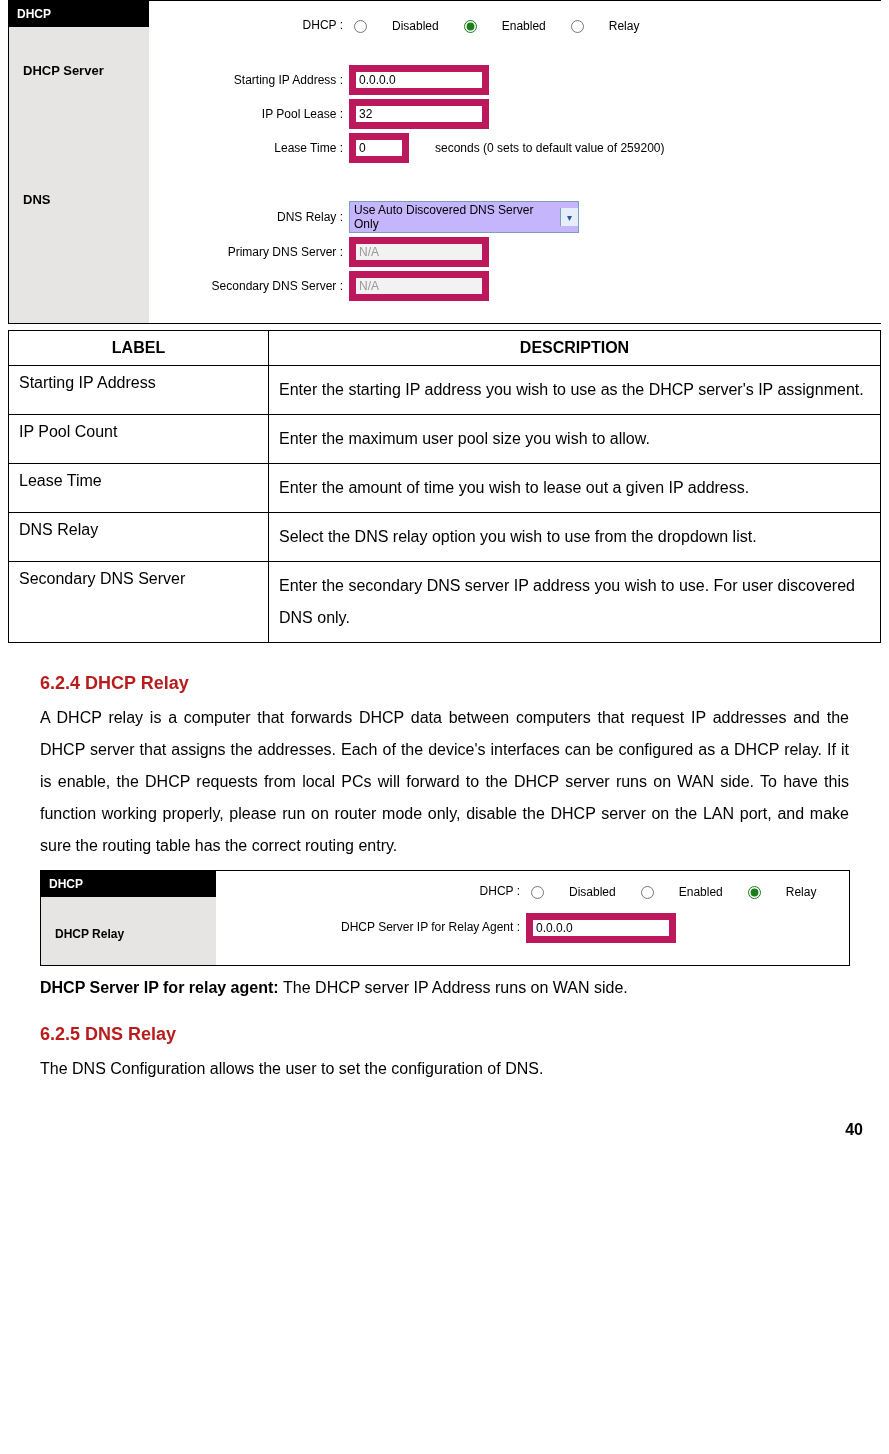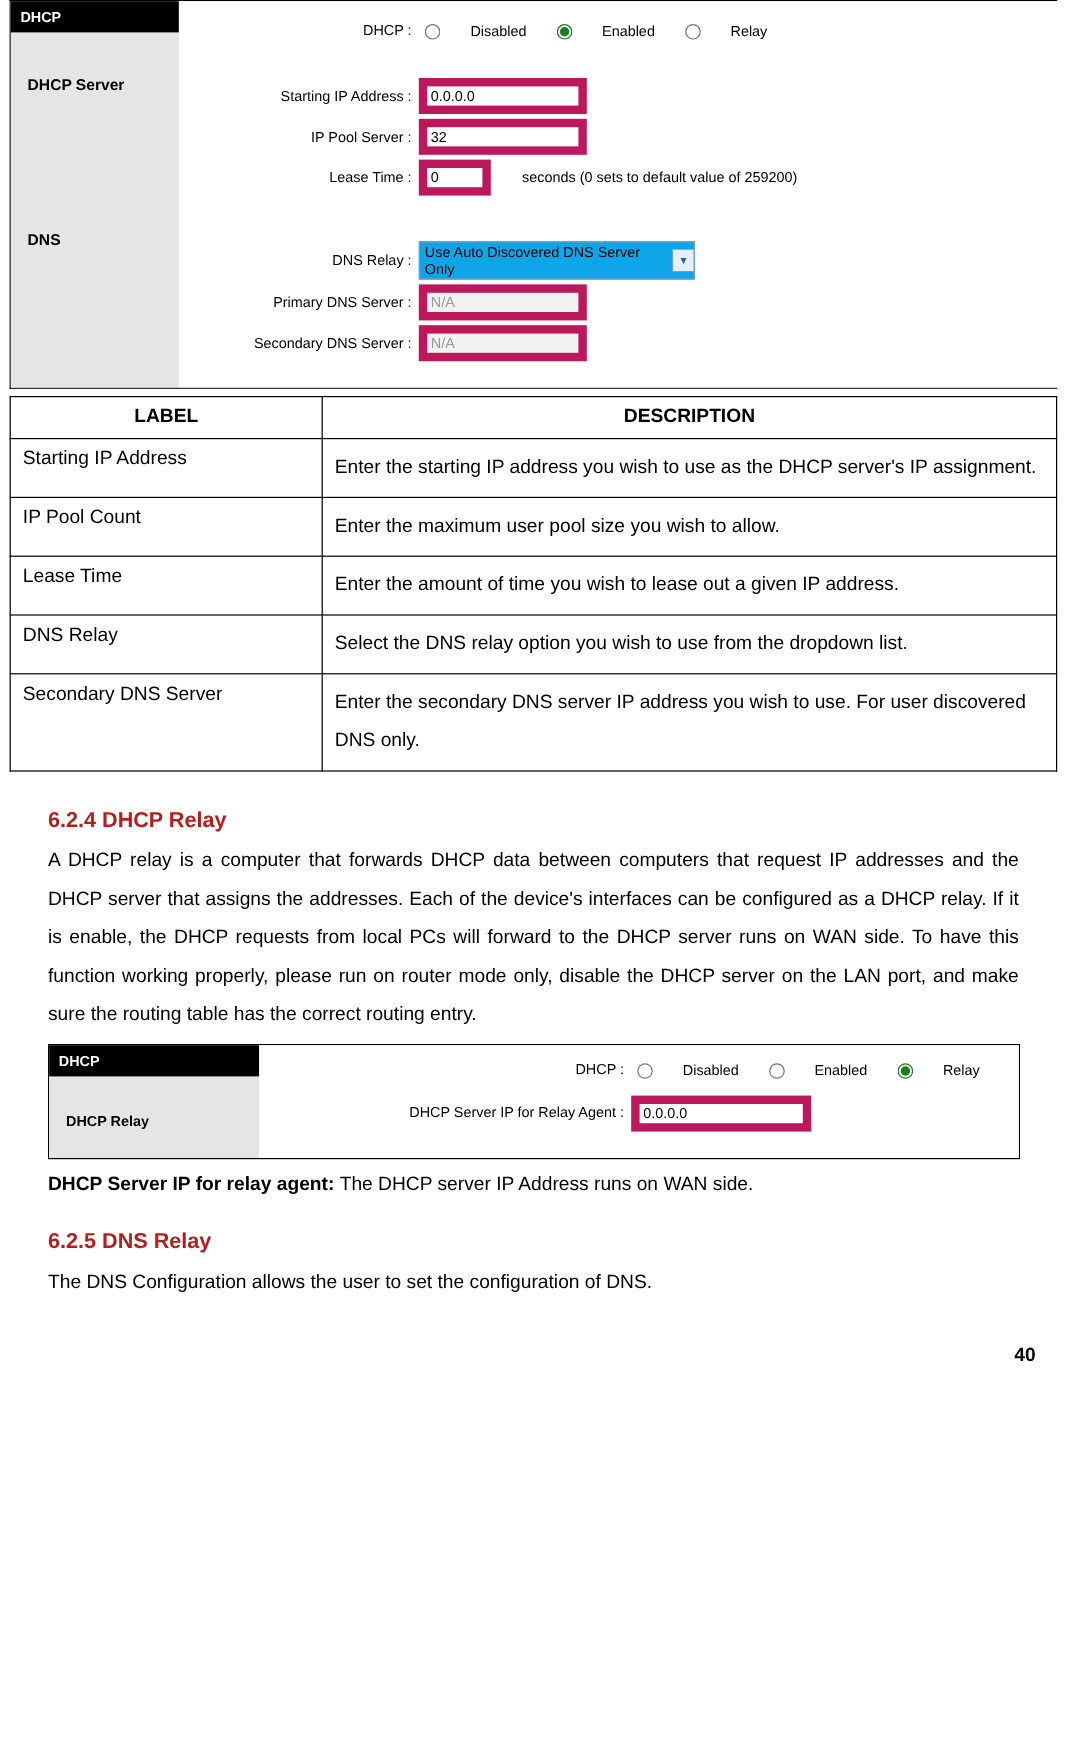--- a/index.html
+++ b/index.html
@@ -81,21 +81,21 @@
     gap: 22px;
     margin-right: 14px;
   }
   .radio-set input[type=radio] {
     accent-color: #1a7f1a;
   }
   .select-wrap {
     display: inline-flex;
     align-items: center;
     border: 1px solid #7b9ebd;
-    background: #0ea5e9;
+    background: #c4b5fd;
     font-size: 12px;
   }
   .select-wrap .sel-text {
     padding: 1px 4px;
     width: 210px;
   }
   .select-wrap .sel-btn {
     width: 18px;
     height: 18px;
     background: #e6eefc;
@@ -217,21 +217,21 @@
             <span>Relay</span>
           </label>
         </span>
       </div>
       <div style="height:24px"></div>
       <div class="form-row">
         <span class="lbl">Starting IP Address :</span>
         <input type="text" style="width: 140px;" value="0.0.0.0">
       </div>
       <div class="form-row">
-        <span class="lbl">IP Pool Server :</span>
+        <span class="lbl">IP Pool Lease :</span>
         <input type="text" style="width: 140px;" value="32">
       </div>
       <div class="form-row">
         <span class="lbl">Lease Time :</span>
         <input type="text" style="width: 60px;" value="0">
         <span class="after">seconds    (0 sets to default value of 259200)</span>
       </div>
       <div style="height:30px"></div>
       <div class="form-row">
         <span class="lbl">DNS Relay :</span>

